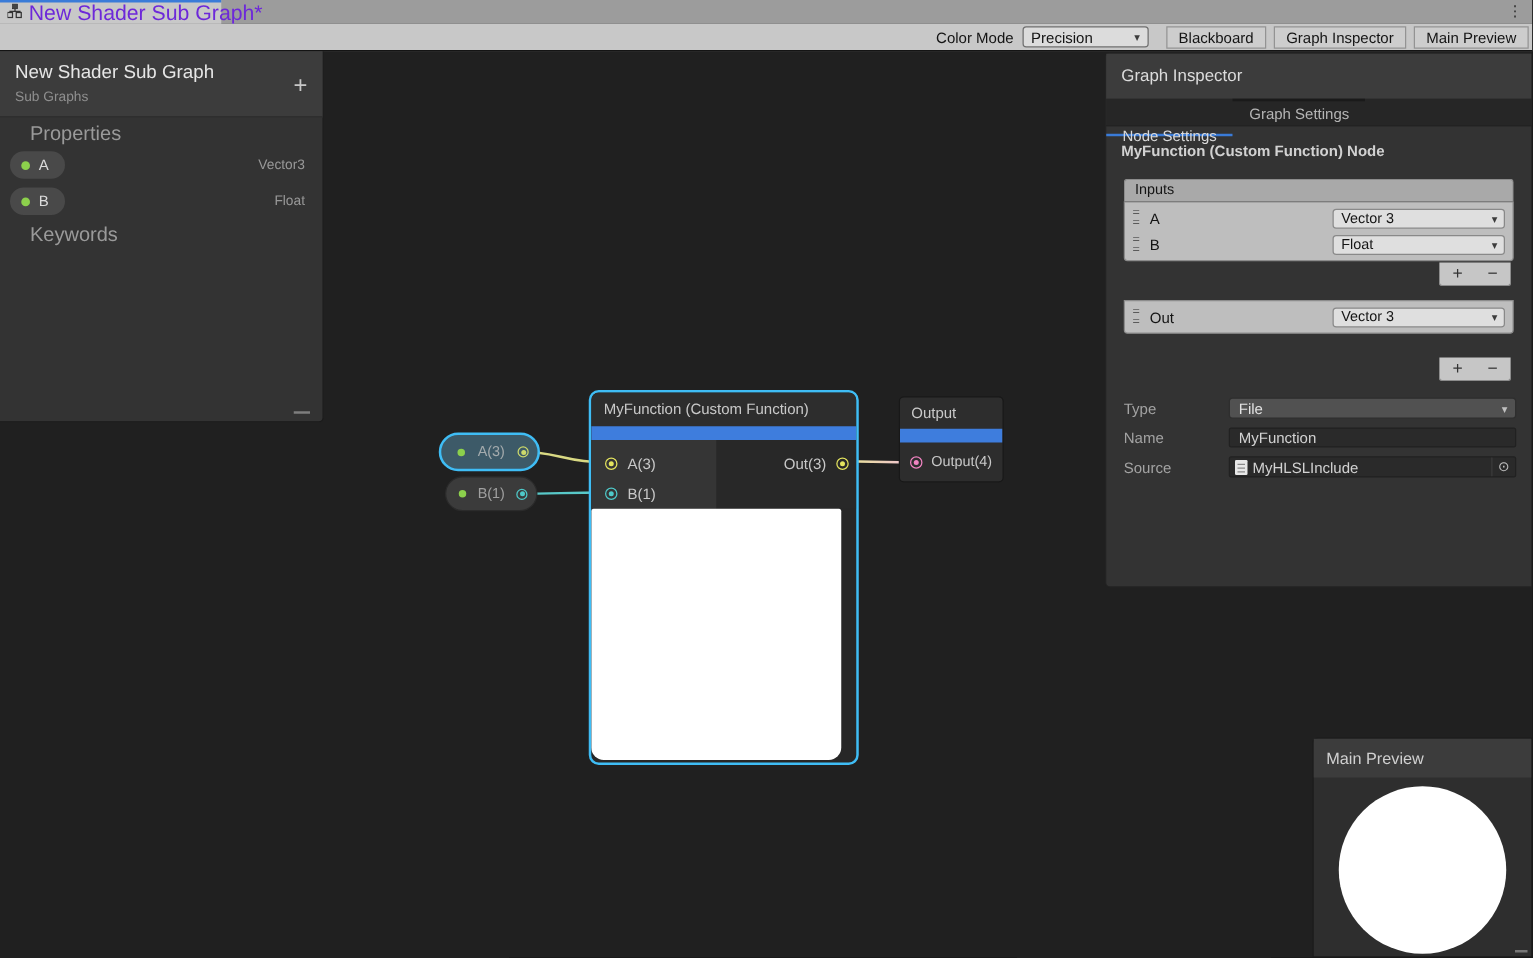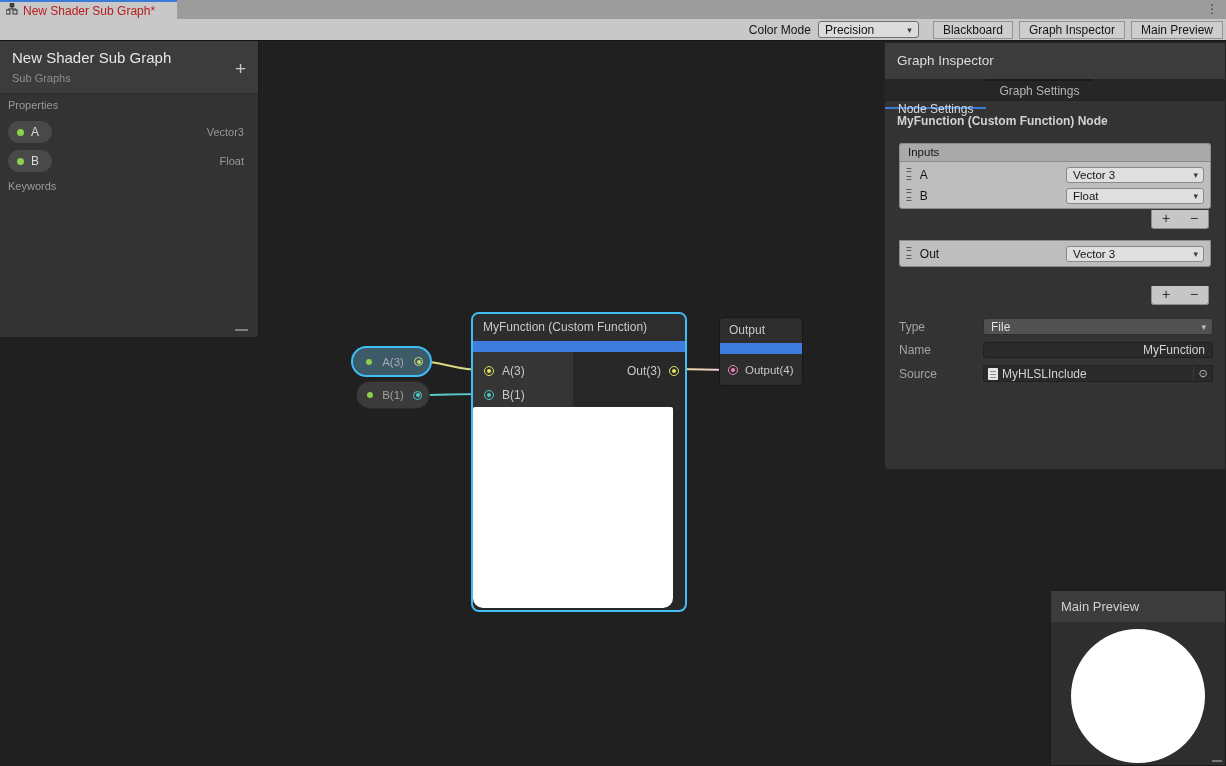--- a/index.html
+++ b/index.html
@@ -8,21 +8,21 @@
     position:relative; width:1226px; height:766px; overflow:hidden;
     font-family:"Liberation Sans", sans-serif; font-size:12px;
     background:#202020; user-select:none;
   }
   
   .tabstrip { position:absolute; left:0; top:0; width:1226px; height:19px; background:#9C9C9C; }
   .doc-tab {
     position:absolute; left:0; top:0; width:177px; height:19px; background:#C8C8C8;
     border-top:2px solid #3A7BD8; display:flex; align-items:center; gap:5px; padding:0 6px;
   }
-  .doc-tab .title { color:#b91c1c; font-size:12px; white-space:nowrap; }
+  .doc-tab .title { color:#6d28d9; font-size:17px; white-space:nowrap; }
   .kebab { position:absolute; right:8px; top:1px; height:17px; line-height:17px; color:#2E2E2E; font-size:12px; letter-spacing:0; }
   
   .toolbar {
     position:absolute; left:0; top:19px; width:1226px; height:22px; background:#C8C8C8;
     border-bottom:1px solid #141414; display:flex; align-items:center;
   }
   .tb-left { display:flex; height:100%; align-items:center; }
   .tbtn {
     height:100%; display:flex; align-items:center; padding:0 11px;
     color:#141414; border-right:1px solid #9B9B9B; cursor:default; white-space:nowrap;
@@ -44,21 +44,21 @@
   .edges { position:absolute; left:0; top:0; width:100%; height:100%; }
   
   .blackboard {
     position:absolute; left:0; top:0; width:259px; height:297px; background:#333333;
     border-right:1px solid #1A1A1A; border-bottom:1px solid #1A1A1A; border-radius:0 0 4px 0;
   }
   .bb-header { position:relative; height:53px; background:#3C3C3C; border-bottom:1px solid #2A2A2A; padding:8px 12px 0 12px; }
   .bb-title { color:#E6E6E6; font-size:15px; }
   .bb-sub { color:#8F8F8F; font-size:11px; margin-top:6px; }
   .bb-plus { position:absolute; right:12px; top:18px; color:#C8C8C8; font-size:19px; line-height:19px; cursor:pointer; }
-  .bb-label { position:absolute; left:8px; color:#9A9A9A; font-size:11px; }
+  .bb-label { position:absolute; left:24px; color:#9A9A9A; font-size:16px; }
   .bb-row { position:absolute; left:0; width:100%; height:24px; display:flex; align-items:center; }
   .pill {
     margin-left:8px; height:22px; background:#494949; border-radius:11px;
     display:inline-flex; align-items:center; gap:7px; padding:0 13px 0 9px; color:#DBDBDB;
   }
   .gdot { width:7px; height:7px; border-radius:50%; background:#8CD04C; }
   .bb-type { position:absolute; right:14px; color:#989898; font-size:11px; }
   .bb-resize { position:absolute; right:10px; bottom:6px; width:13px; height:2px; background:#7E7E7E; }
   
   .port { width:10px; height:10px; border-radius:50%; display:flex; align-items:center; justify-content:center; flex:none; }
@@ -110,21 +110,21 @@
   .drag { color:#5A5A5A; font-size:10px; letter-spacing:0; margin-right:8px; line-height:8px; }
   .rl-name { color:#141414; flex:1; }
   .dd-small { width:138px; height:16px; background:#DFDFDF; border:1px solid #898989; border-radius:3px; display:flex; align-items:center; padding:0 6px; color:#141414; font-size:11.5px; position:relative; }
   .dd-small .arrow { position:absolute; right:5px; color:#3C3C3C; font-size:9px; }
   .rl-foot { position:absolute; right:16px; width:58px; height:19px; background:#C6C6C6; border:1px solid #8C8C8C; border-top:none; border-radius:0 0 3px 3px; display:flex; }
   .rl-foot span { flex:1; text-align:center; line-height:17px; color:#333; font-size:14px; cursor:pointer; }
   .fieldrow { position:absolute; left:14px; width:314px; height:17px; display:flex; align-items:center; }
   .f-label { width:84px; color:#a3a3a3; }
   .dd-dark { flex:1; height:17px; background:#515151; border:1px solid #2E2E2E; border-radius:3px; display:flex; align-items:center; padding:0 7px; color:#E2E2E2; position:relative; }
   .dd-dark .arrow { position:absolute; right:6px; color:#C0C0C0; font-size:9px; }
-  .txt-dark { flex:1; height:16px; background:#2A2A2A; border:1px solid #212121; border-radius:2px; display:flex; align-items:center; padding:0 7px; color:#D2D2D2;justify-content:flex-end; }
+  .txt-dark { flex:1; height:16px; background:#2A2A2A; border:1px solid #212121; border-radius:2px; display:flex; align-items:center; padding:0 7px; color:#D2D2D2; }
   .obj-dark { flex:1; height:17px; background:#2A2A2A; border:1px solid #212121; border-radius:2px; display:flex; align-items:center; padding:0 0 0 4px; color:#D2D2D2; position:relative; }
   .doc-ico { width:10px; height:12px; background:#E8E8E8; border-radius:1px; margin-right:4px; position:relative; flex:none; }
   .doc-ico::after { content:''; position:absolute; left:2px; top:3px; width:6px; height:1px; background:#8A8A8A; box-shadow:0 3px 0 #8A8A8A, 0 6px 0 #8A8A8A; }
   .obj-pick { position:absolute; right:0; top:0; width:19px; height:15px; border-left:1px solid #3B3B3B; display:flex; align-items:center; justify-content:center; color:#C0C0C0; font-size:11px; }
   
   .mpreview {
     position:absolute; left:1050px; top:549px; width:176px; height:176px;
     background:#2E2E2E; border:1px solid #1B1B1B; border-radius:4px 0 0 0;
   }
   .mp-head { height:31px; line-height:31px; padding-left:10px; font-size:13px; color:#D0D0D0; background:#3C3C3C; }

